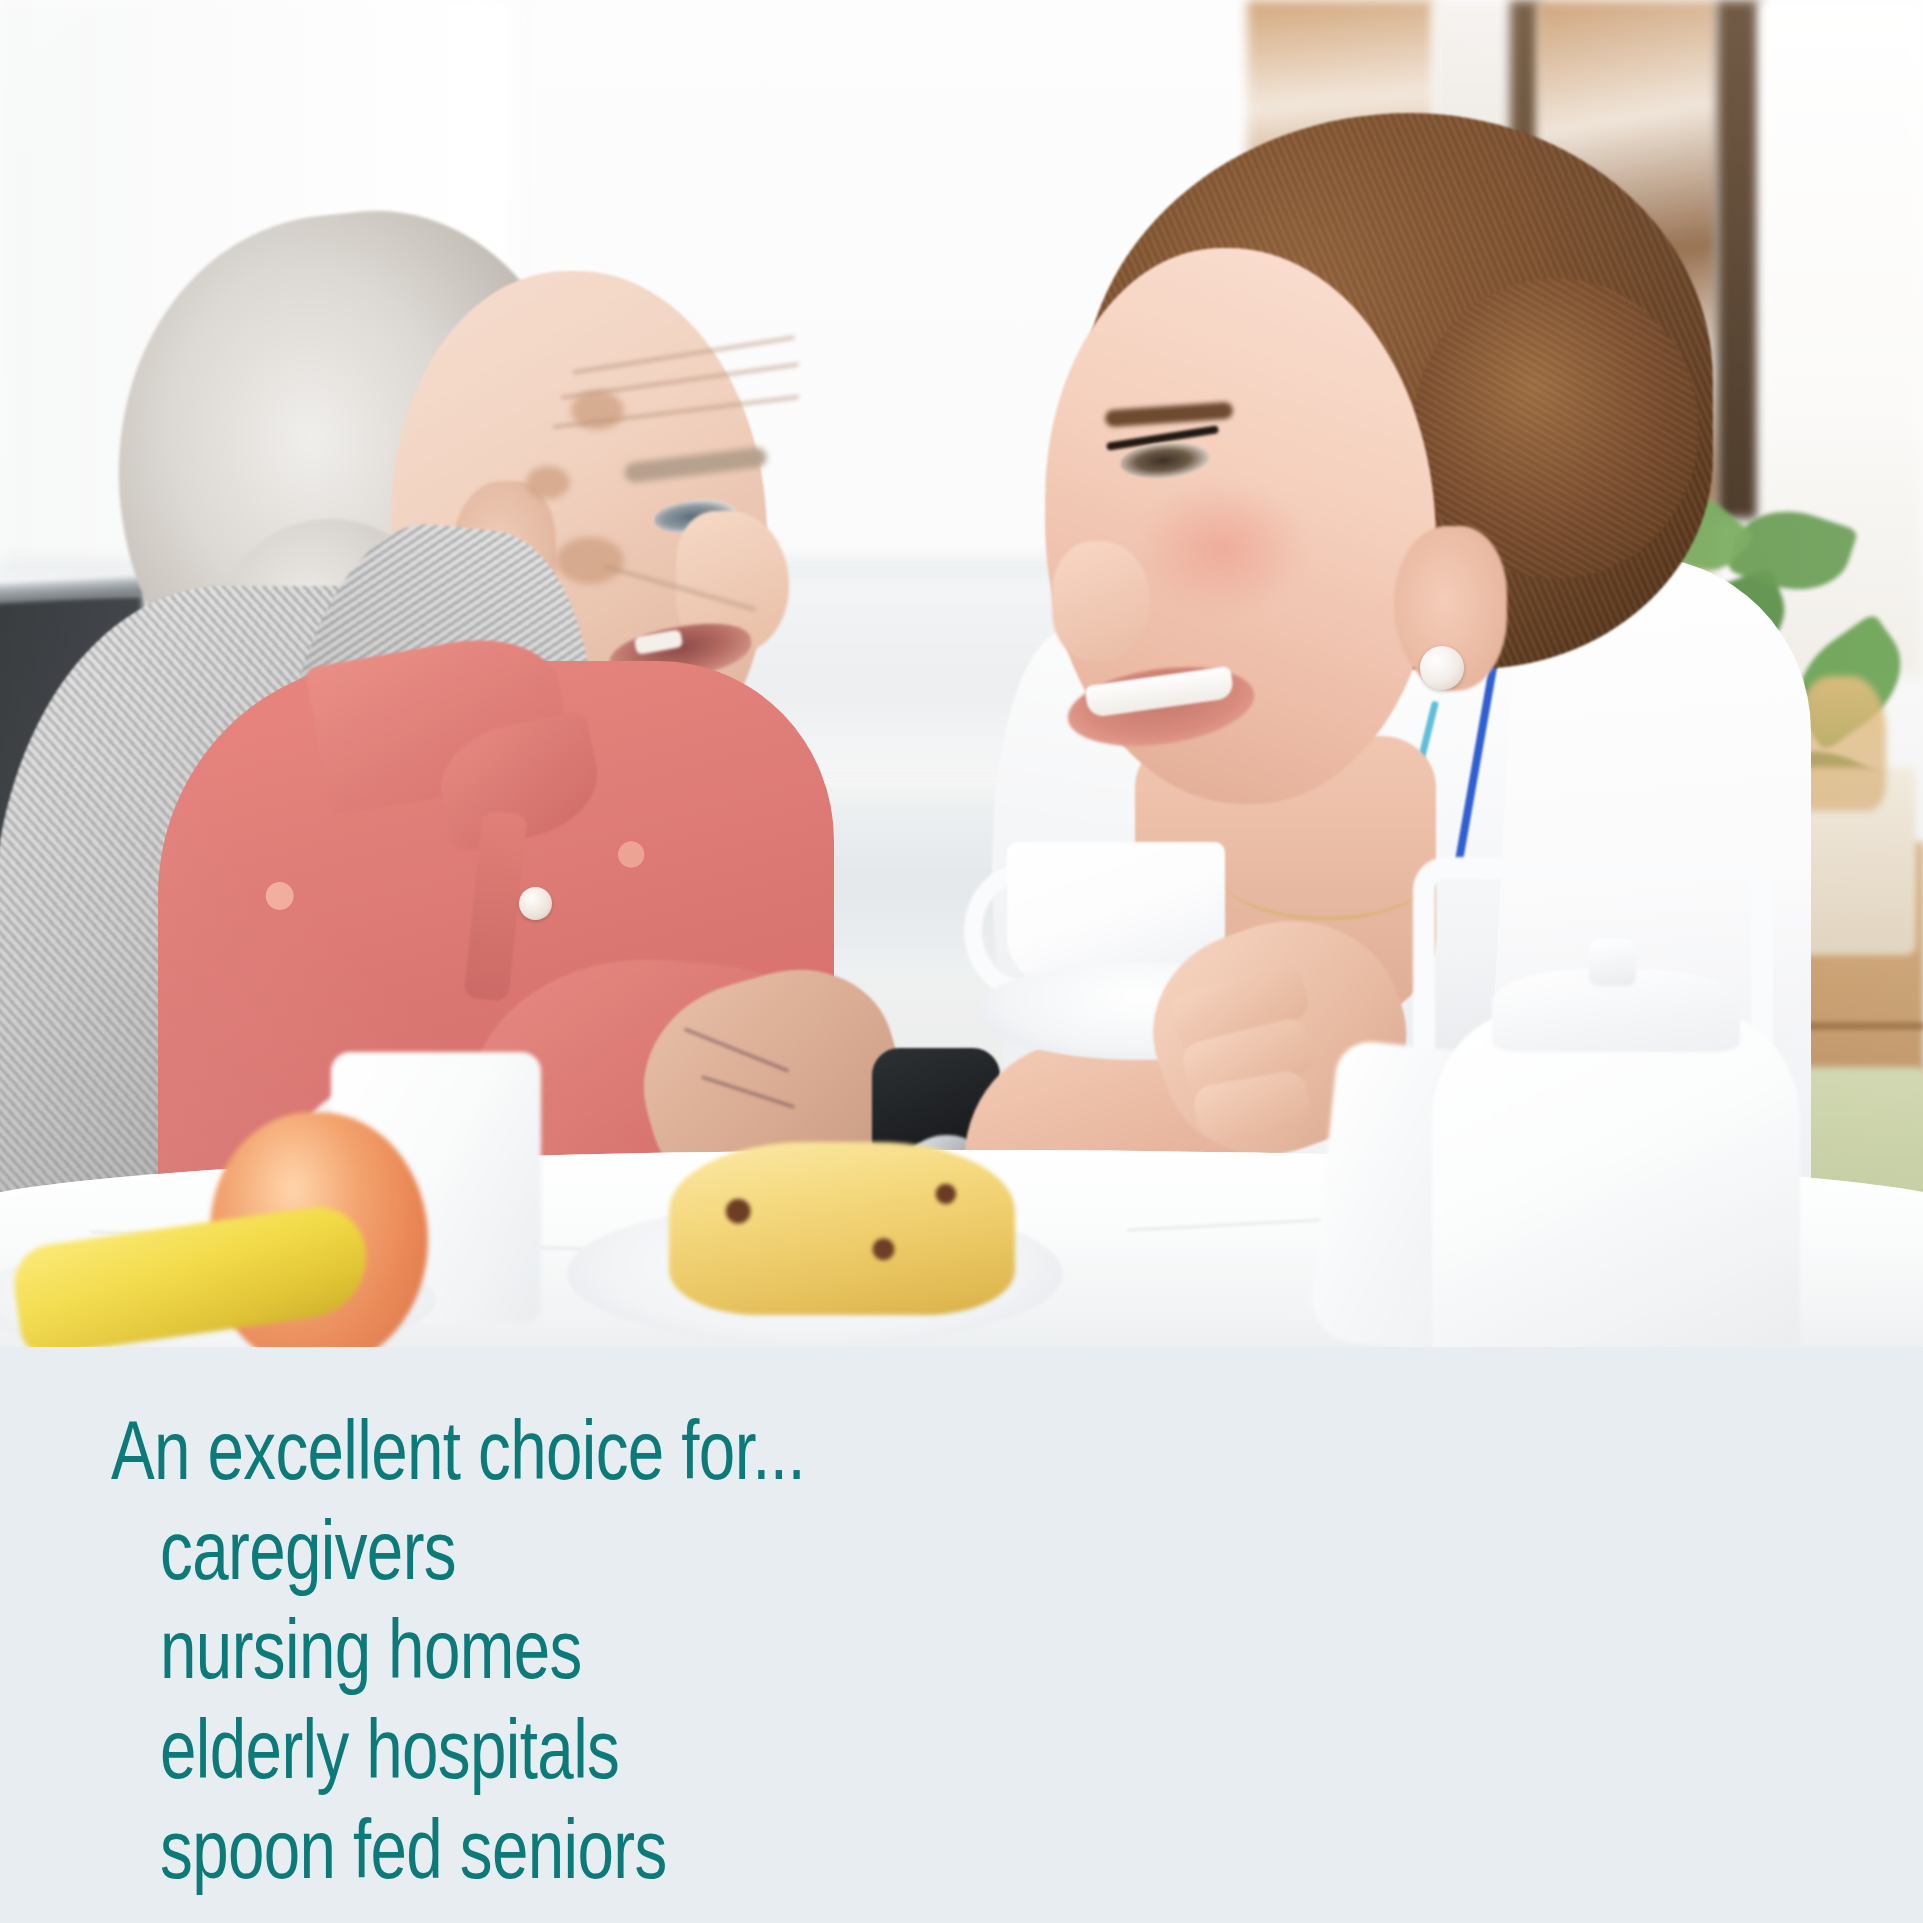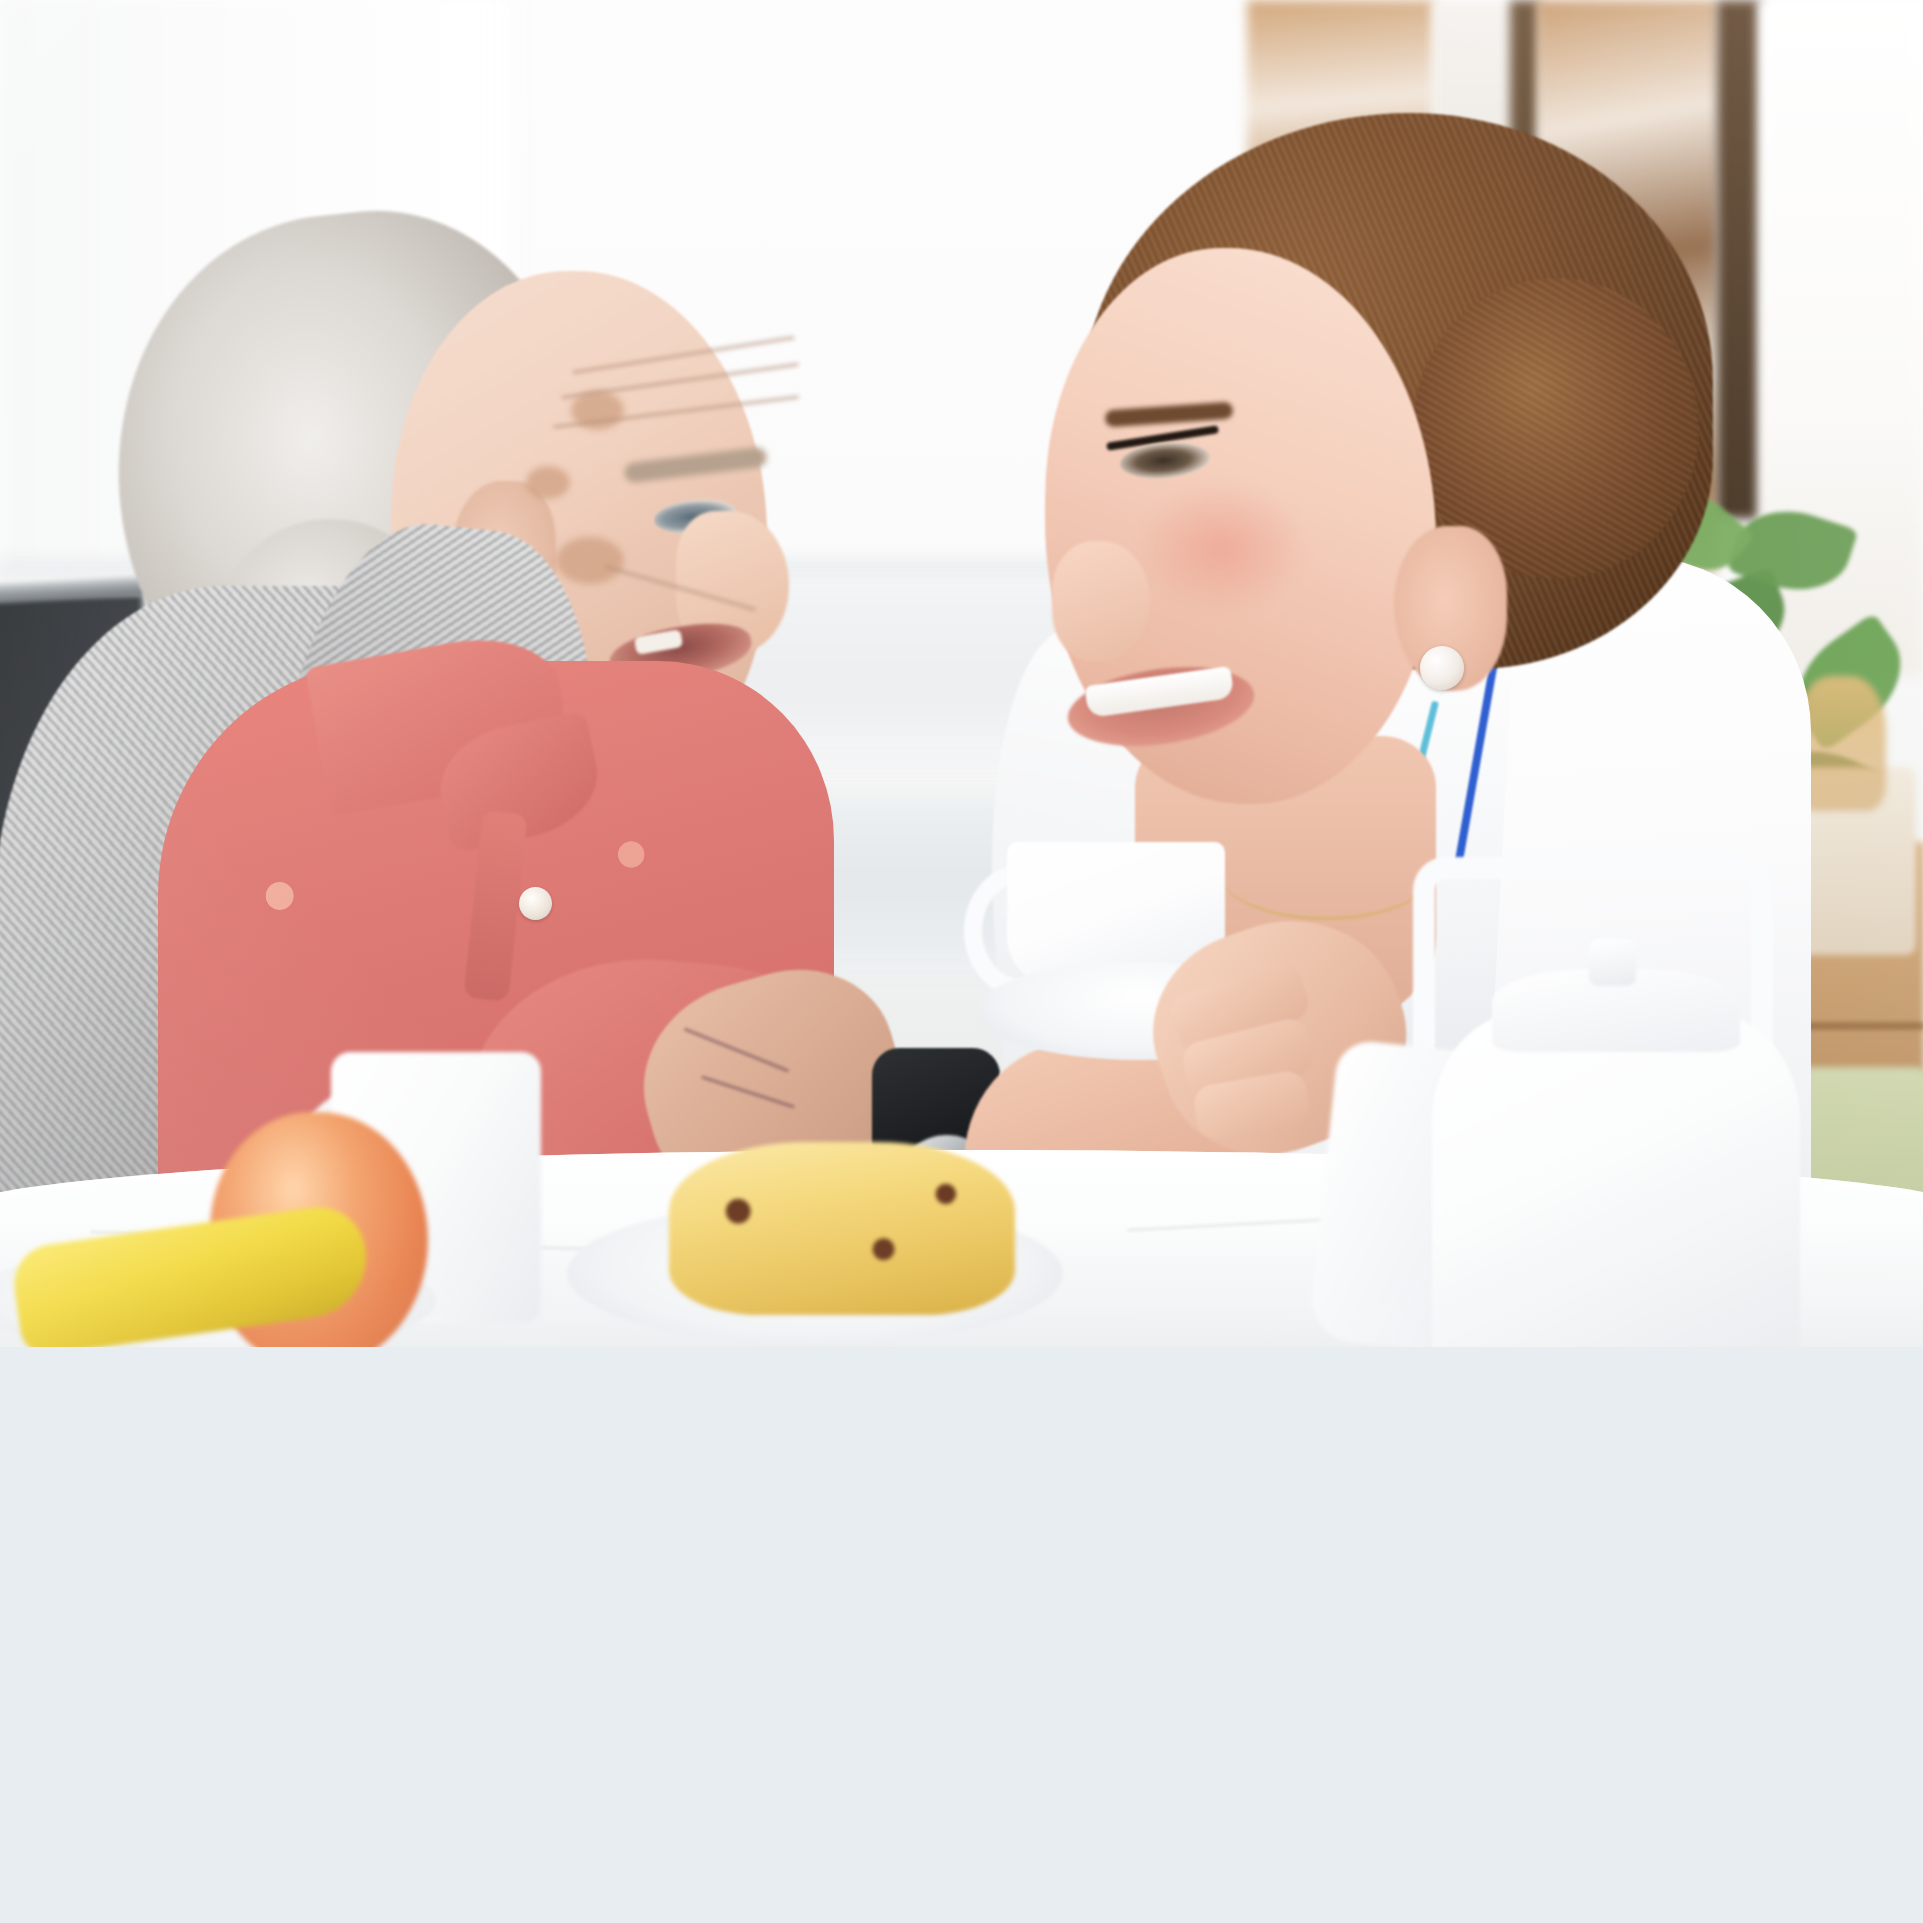--- a/index.html
+++ b/index.html
@@ -605,20 +605,27 @@
     <div class="plate-fruit"></div>
     <div class="apple"></div>
     <div class="banana"></div>
 
     <div class="photo-soft"></div>
   </div>
 
   <div class="band">
     <div class="band-inner">
 
+      <div class="col col-left">
+        <div class="txt l-head">An excellent choice for...</div>
+        <div class="txt l-1">caregivers</div>
+        <div class="txt l-2">nursing homes</div>
+        <div class="txt l-3">elderly hospitals</div>
+        <div class="txt l-4">spoon fed seniors</div>
+      </div>
 
       <div class="col col-right">
         
         
         
         
         
       </div>
 
     </div>

